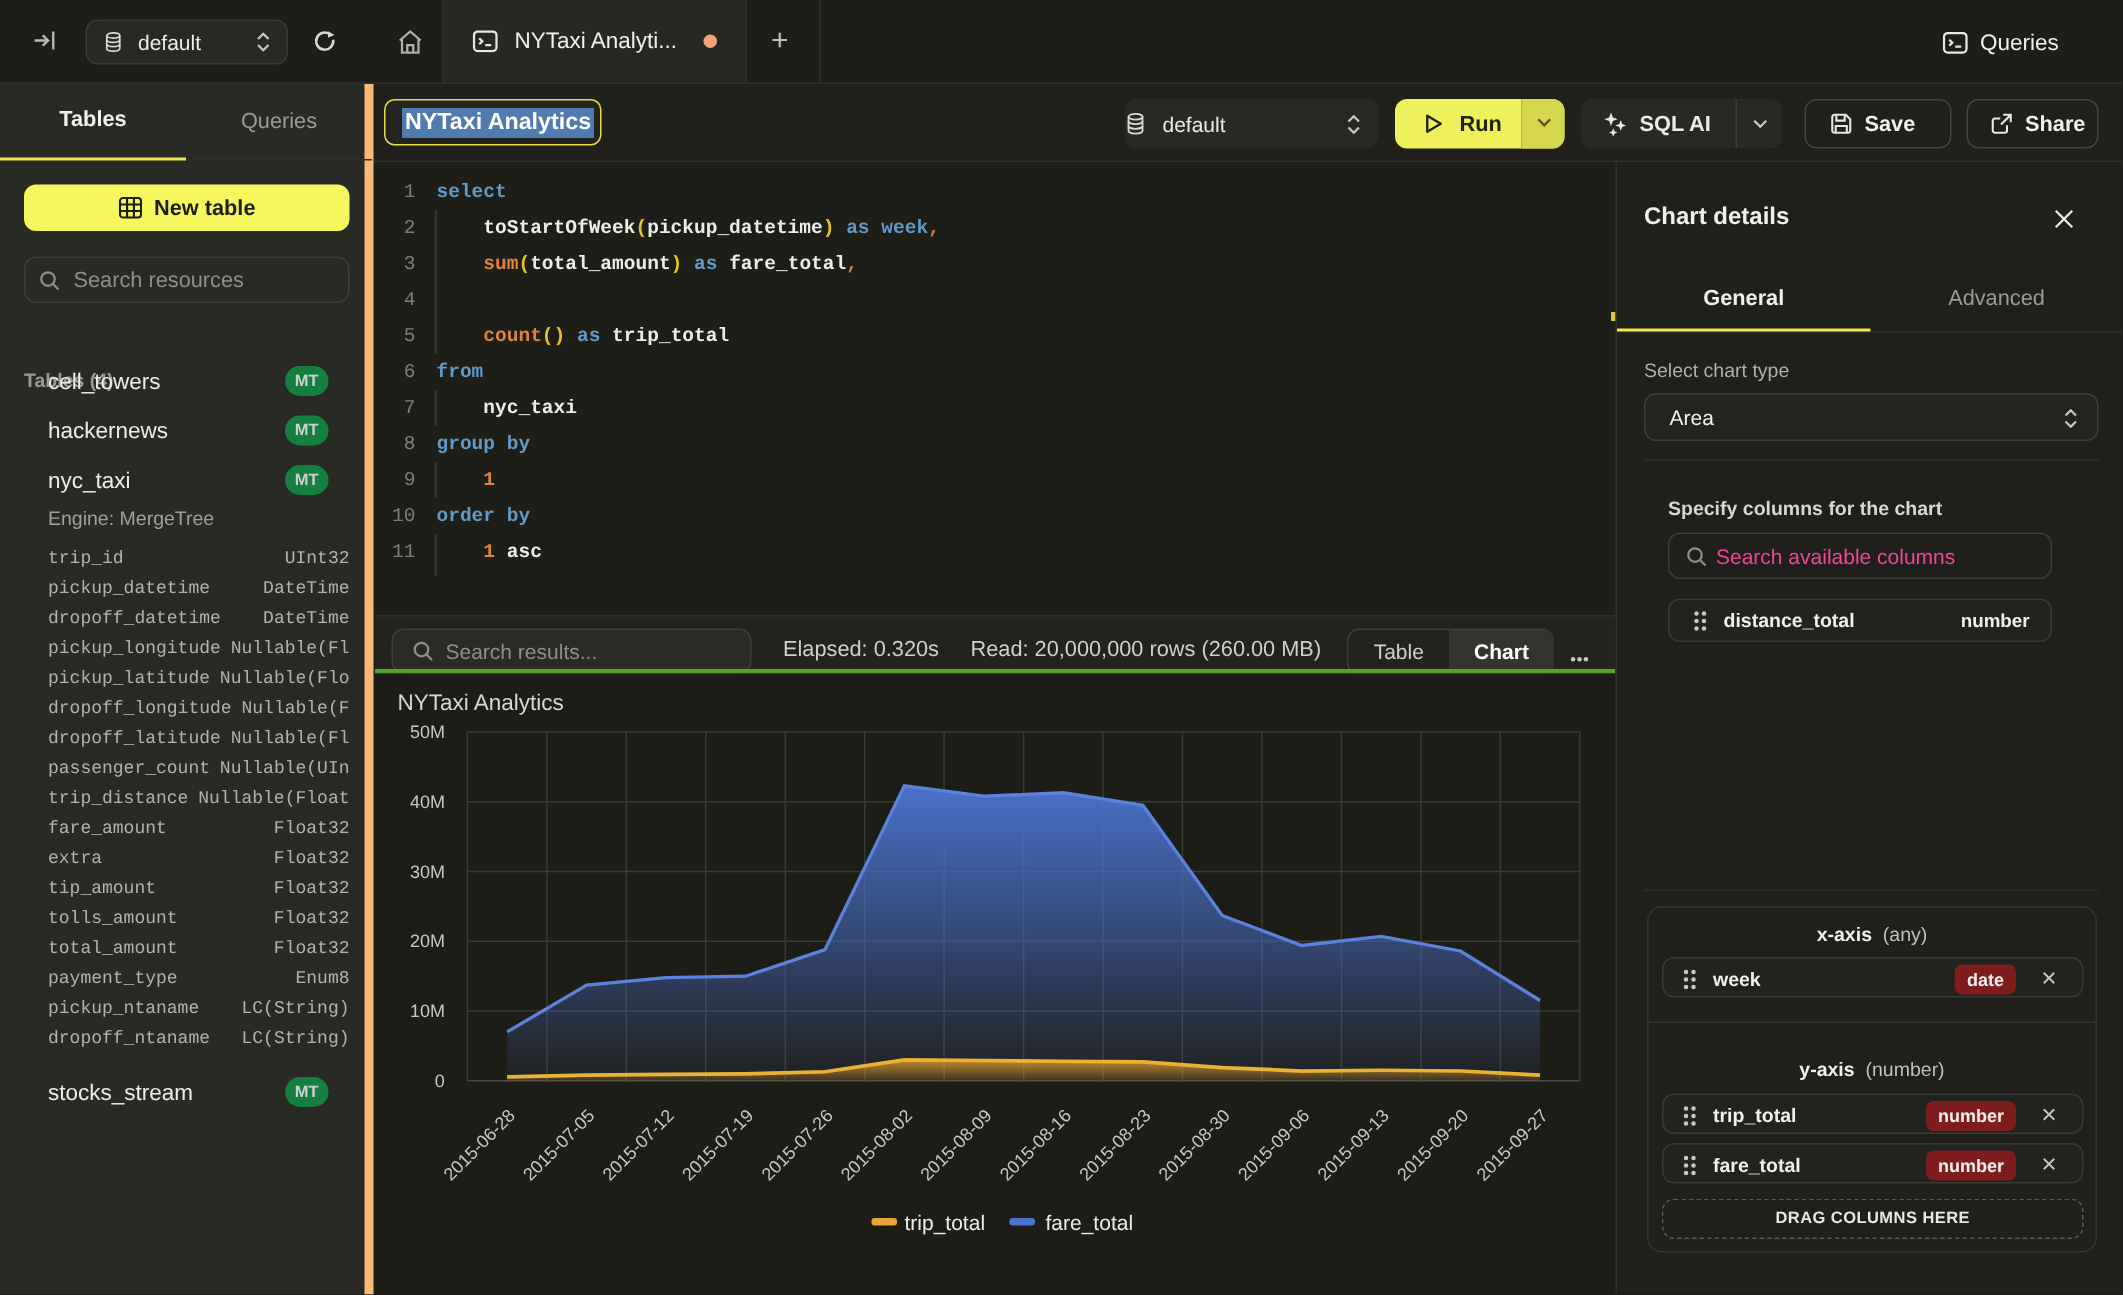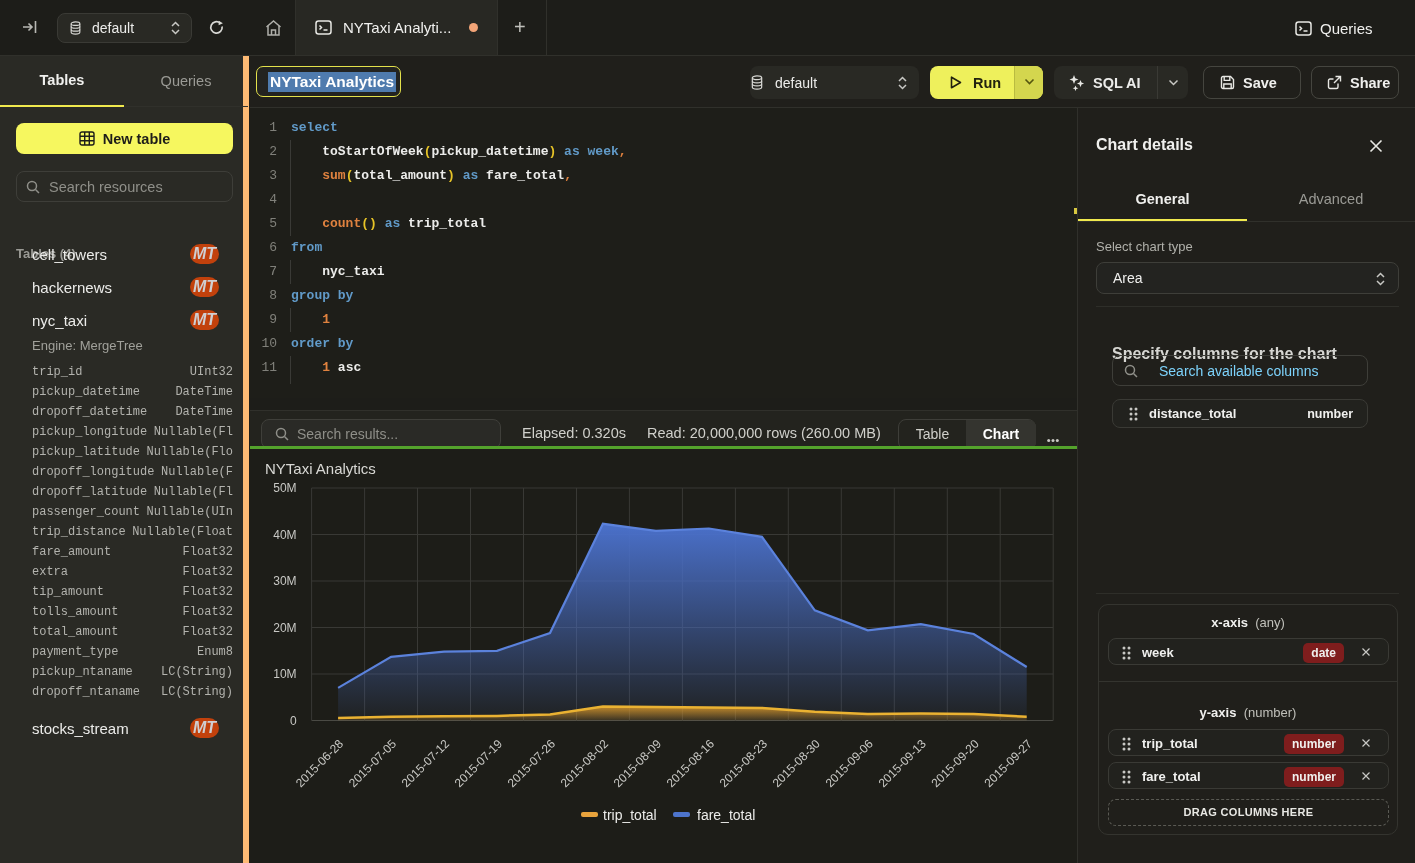--- a/index.html
+++ b/index.html
@@ -29,21 +29,21 @@
   .sbtab { top:0; width:124px; height:50px; text-align:center; line-height:50px; font-size:14.5px; }
   #sbtabs { left:0; top:0; width:248px; height:51px; border-bottom:1px solid #30302b; }
   #sbtab1 { left:0; color:#f0f0ee; font-weight:bold; border-bottom:2.5px solid #f0e94e; height:51px; line-height:49px; }
   #sbtab2 { left:124px; color:#9a9a95; }
   #newtable { left:16px; top:67px; width:217px; height:31px; background:#f6f75f; border-radius:8px; display:flex; align-items:center; justify-content:center; }
   #newtable .txt { color:#1d1d19; font-size:14.5px; font-weight:bold; margin-left:8px; }
   #sbsearch { left:16px; top:115px; width:217px; height:31px; border:1px solid #3e3e39; border-radius:8px; display:flex; align-items:center; }
   #sbsearch .txt { color:#8f8f89; font-size:14.5px; margin-left:9px; }
   #tablesheading { left:16px; top:168px; color:#9a9a95; font-size:13px; font-weight:bold;margin-top:22px; }
   .tname { left:32px; color:#ececea; font-size:15px; }
-  .mtbadge { left:190px; width:29px; height:20px; background:#c2410c; border-radius:10px; color:#cfcfd2; font-size:16px; font-weight:bold; text-align:center; line-height:20px;font-style:italic; }
+  .mtbadge { left:190px; width:29px; height:20px; background:#15803d; border-radius:10px; color:#cfcfd2; font-size:11px; font-weight:bold; text-align:center; line-height:20px; }
   #engine { left:32px; top:282px; color:#a0a09a; font-size:13px; }
   .col { left:32px; width:201px; font-family:"Liberation Mono",monospace; font-size:12px; color:#b3b3ae; display:flex; justify-content:space-between; white-space:pre; }
 
   
   #hdr { left:250px; top:56px; width:1165px; height:52px; background:#201f1b; border-bottom:1px solid #30302b; }
   #titleinput { left:6px; top:10px; width:145px; height:31px; background:#232320; border:1.5px solid #e3e14b; border-radius:7px; }
   #titleinput .sel { position:absolute; left:11px; top:4.5px; background:#4f7bae; color:#ffffff; font-size:15.5px; font-weight:bold; padding:1px 2px; }
   #hdrdb { left:500px; top:10px; width:169px; height:33px; background:#292924; border-radius:8px; display:flex; align-items:center; }
   #hdrdb .txt { color:#ececea; font-size:14px; margin-left:11px; }
   #runbtn { left:680px; top:10px; width:113px; height:33px; background:#eef05c; border-radius:8px; }
@@ -86,23 +86,23 @@
   #rpanel { left:1077px; top:108px; width:338px; height:755px; background:#201f1b; border-left:1px solid #30302b; }
   #rtitle { left:18px; top:28px; color:#f0f0ee; font-size:16px; font-weight:bold; }
   #rclose { left:291px; top:31px; }
   #rtabs { left:0; top:70px; width:337px; height:44px; border-bottom:1px solid #30302b; }
   #rtab1 { position:absolute; left:0; top:0; width:169px; height:43px; color:#f0f0ee; font-weight:bold; font-size:14.5px; text-align:center; line-height:43px; border-bottom:2.5px solid #f0e94e; }
   #rtab2 { position:absolute; left:169px; top:0; width:168px; height:43px; color:#9a9a95; font-size:14.5px; text-align:center; line-height:43px; }
   #rlabel1 { left:18px; top:131px; color:#b0b0aa; font-size:13px; }
   #rselect { left:18px; top:154px; width:303px; height:32px; border:1px solid #3e3e39; border-radius:8px; background:#232320; }
   #rselect .txt { position:absolute; left:16px; top:7px; color:#f0f0ee; font-size:14px; }
   #rdivider { left:18px; top:198px; width:303px; height:1px; background:#2e2e29; }
-  #rlabel2 { left:34px; top:237px; color:#d6d6d2; font-size:16px; font-weight:bold; }
+  #rlabel2 { left:34px; top:223px; color:#d6d6d2; font-size:13px; font-weight:bold; }
   #rsearch { left:34px; top:247px; width:256px; height:31px; border:1px solid #3e3e39; border-radius:8px; display:flex; align-items:center; }
-  #rsearch .txt { color:#7dd3fc; font-size:14px; margin-left:21px; }
+  #rsearch .txt { color:#ec4899; font-size:14px; margin-left:6px; }
   #ritem { left:34px; top:291px; width:256px; height:29px; border:1px solid #3a3a35; border-radius:8px; background:#22221e; }
   #ritem .name { position:absolute; left:36px; top:6px; color:#f0f0ee; font-size:13px; font-weight:bold; }
   #ritem .type { position:absolute; right:14px; top:7px; color:#f0f0ee; font-size:12.5px; font-weight:bold; }
   #rdivider2 { left:18px; top:485px; width:303px; height:1px; background:#2e2e29; }
   #rcard { left:20px; top:496px; width:300px; height:231px; border:1px solid #34342f; border-radius:10px; }
   .axhead { position:absolute; width:100%; text-align:center; color:#f0f0ee; font-size:13px; }
   .axhead b { font-weight:bold; }
   .axhead span { color:#c0c0ba; font-weight:normal; }
   .axrow { position:absolute; left:9px; width:281px; height:27px; border:1px solid #3a3a35; border-radius:8px; background:#22221e; }
   .axrow .name { position:absolute; left:33px; top:6px; color:#f0f0ee; font-size:13px; font-weight:bold; }

